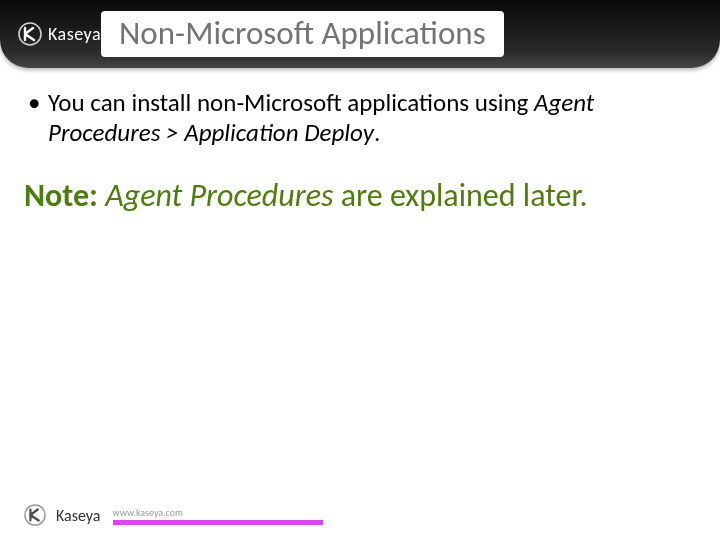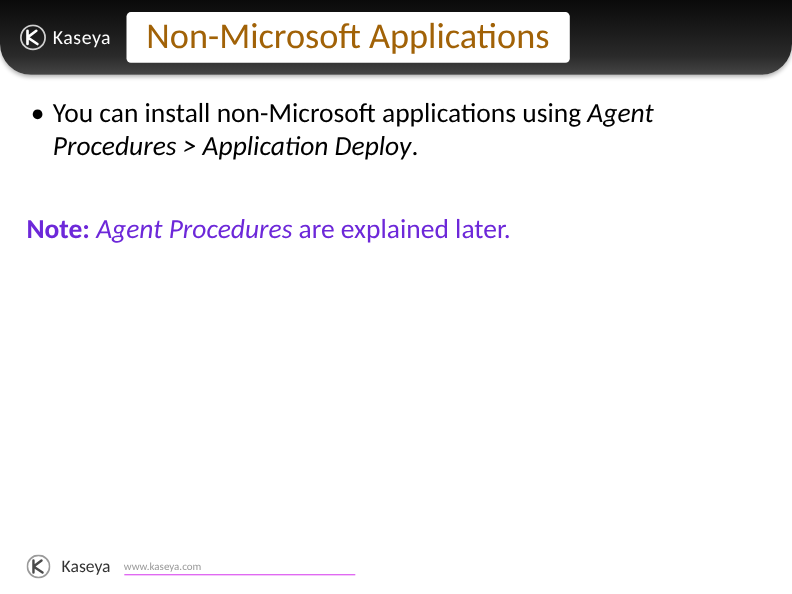--- a/index.html
+++ b/index.html
@@ -29,26 +29,25 @@
       gap: 6px;
     }
     .logo-header .logo-mark svg { display: block; }
     .logo-header .logo-text {
       color: #ffffff;
       font-size: 18px;
       font-weight: 500;
       letter-spacing: 0.5px;
     }
     .slide-title {
-      color: #a16207;
+      color: #737373;
       background: #ffffff;
       font-size: 33px;
       font-weight: 400;
       padding: 4px 18px 6px 18px;
-      margin-left: 14px;
       border-radius: 4px;
       line-height: 1.1;
     }
     .content {
       padding: 20px 28px 0 24px;
     }
     ul.bullets {
       list-style: none;
       padding-left: 0;
     }
@@ -64,43 +63,43 @@
       content: "•";
       position: absolute;
       left: 4px;
       top: 0;
       font-size: 25px;
       color: #000;
     }
     .italic { font-style: italic; }
     .bold { font-weight: 700; }
     .note-block {
-      margin-top: 46px;
-      font-size: 25px;
+      margin-top: 30px;
+      font-size: 32px;
       line-height: 1.2;
-      color: #6d28d9;
+      color: #4d7c0f;
     }
     .footer {
       position: absolute;
       bottom: 14px;
       left: 24px;
       display: flex;
       align-items: center;
       gap: 10px;
     }
     .footer .logo-mark svg { display: block; }
     .footer .footer-brand {
       color: #333;
       font-size: 16px;
       font-weight: 500;
     }
     .footer .footer-url {
       color: #9a9a9a;
       font-size: 10px;
-      border-bottom: 1px solid #d946ef;
+      border-bottom: 5px solid #d946ef;
       padding-bottom: 1px;
       padding-right: 140px;
       margin-left: 2px;
     }
   </style>
 </head>
 <body>
 
 <div class="header-bar">
   <div class="logo-header">

